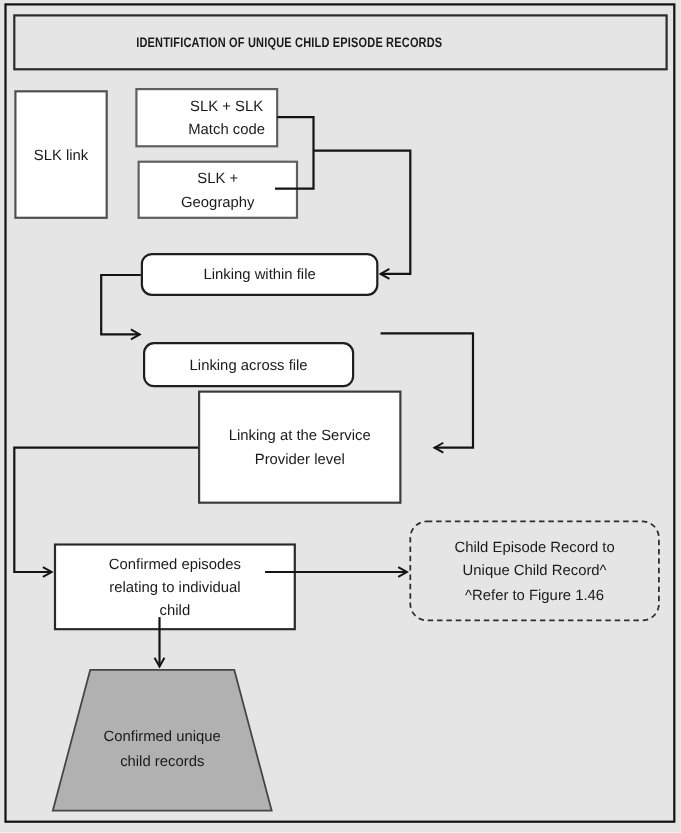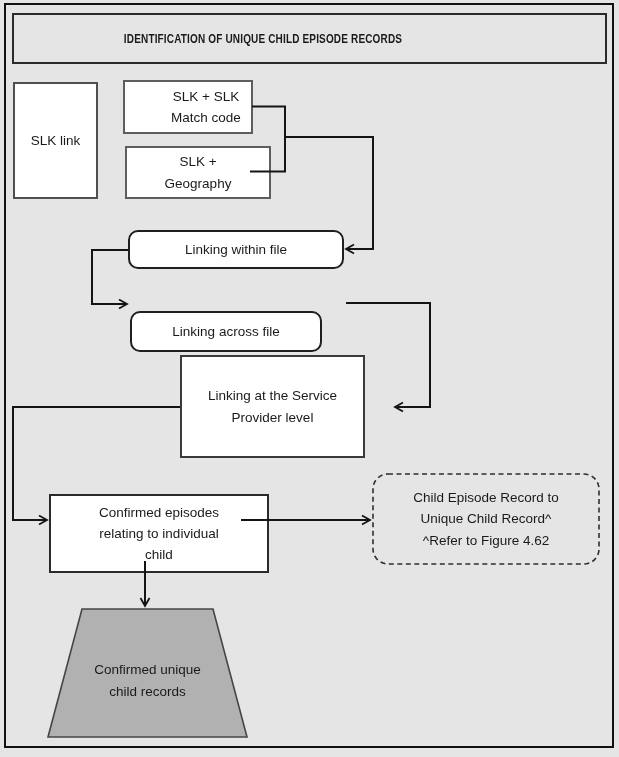--- a/index.html
+++ b/index.html
@@ -71,21 +71,21 @@
 Provider level</span>
   </div>
   <div class="node confirmed-box">
     <span>Confirmed episodes
 relating to individual
 child</span>
   </div>
   <div class="node dashed-label">
     <span>Child Episode Record to
 Unique Child Record^
-^Refer to Figure 4.62</span>
+^Refer to Figure 1.46</span>
   </div>
   <div class="node trap-label">
     <span>Confirmed unique
 child records</span>
   </div>
 
   <svg class="layer layer-top" width="619" height="757">
     <defs>
       <marker id="arrow" viewBox="0 0 12 12" refX="10" refY="6" markerWidth="12" markerHeight="12" orient="auto-start-reverse" markerUnits="userSpaceOnUse">
         <path d="M2,1.5 L10,6 L2,10.5" fill="none" stroke="#141414" stroke-width="1.8"></path>

